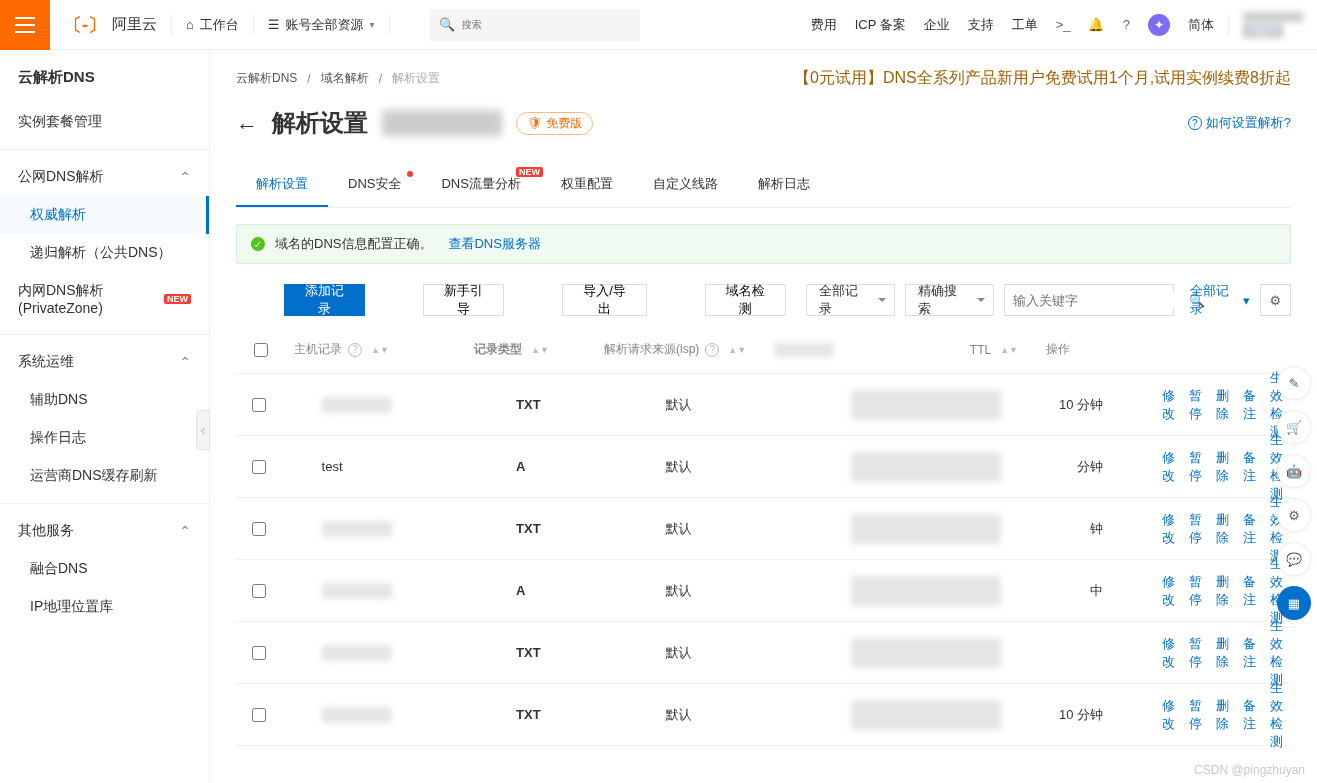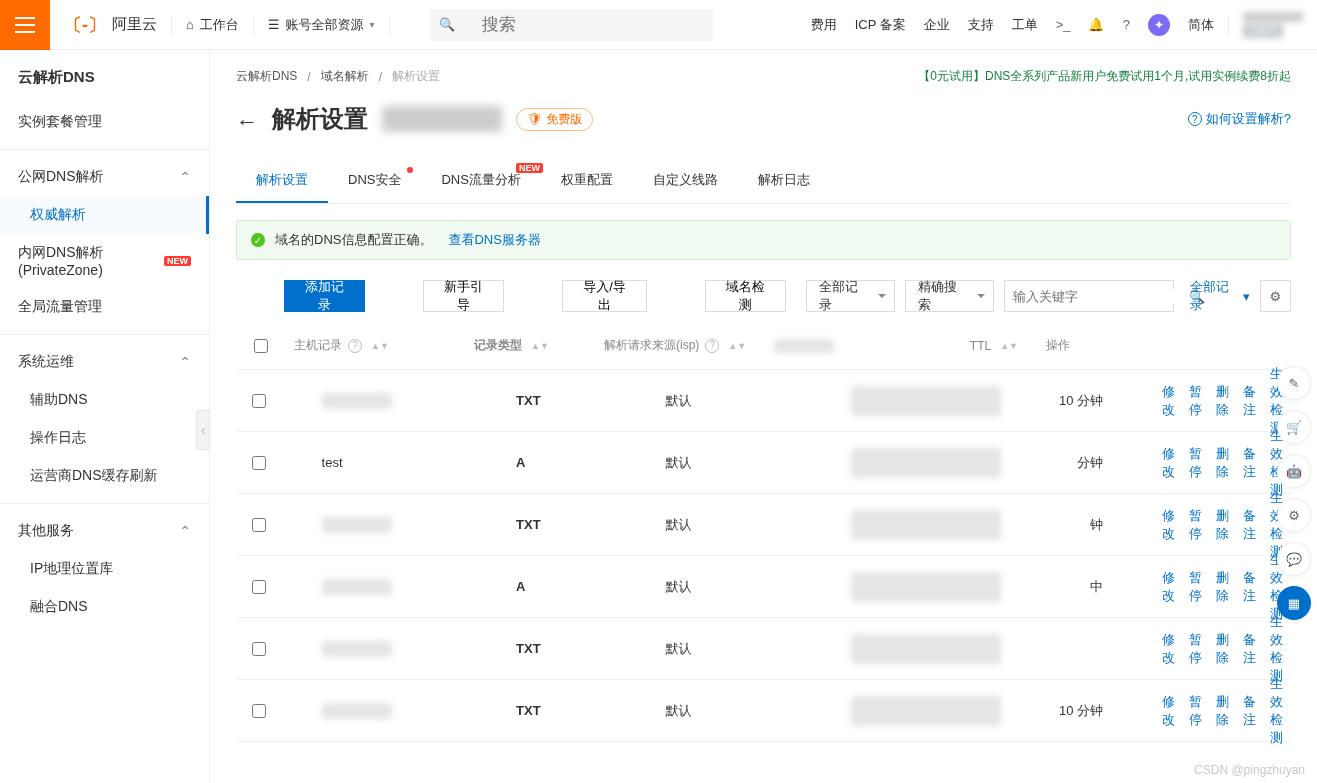--- a/index.html
+++ b/index.html
@@ -6,21 +6,21 @@
   body { font-family: -apple-system, "Microsoft YaHei", sans-serif; font-size: 13px; color: #333; background: #fff; width: 1317px; height: 783px; overflow: hidden; position: relative; }
   
   .topbar { display:flex; align-items:center; height:50px; border-bottom:1px solid #eee; }
   .hamburger { width:50px; height:50px; background:#ff6a00; display:flex; align-items:center; justify-content:center; }
   .hamburger svg { stroke:#fff; }
   .brand { display:flex; align-items:center; gap:6px; padding:0 14px; font-size:15px; color:#333; }
   .brand-logo { color:#ff6a00; font-weight:bold; font-size:18px; }
   .top-link { display:flex; align-items:center; gap:6px; padding:0 14px; color:#333; cursor:pointer; }
   .top-divider { width:1px; height:20px; background:#eee; }
   .searchbox { flex:0 0 210px; margin-left:40px; height:32px; background:#f5f5f5; border-radius:2px; display:flex; align-items:center; padding:0 10px; color:#aaa; gap:6px; }
-  .searchbox input { border:none; background:transparent; outline:none; flex:1; font-size:17px;margin-left:20px; }
+  .searchbox input { border:none; background:transparent; outline:none; flex:1; font-size:10px; }
   .top-spacer { flex:1; }
   .top-right { display:flex; align-items:center; gap:18px; padding-right:14px; }
   .top-right .lnk { color:#333; cursor:pointer; }
   .icon-btn { color:#666; cursor:pointer; display:inline-flex; }
   .purple { width:22px;height:22px;border-radius:50%;background:#7b6ef6;display:inline-flex;align-items:center;justify-content:center;color:#fff;font-size:12px;}
   .account-wrap { padding:0 14px; }
   .account { display:flex; flex-direction:column; align-items:flex-start; line-height:1.2; filter:blur(3px); }
   .account .main { font-size:10px; color:#fff; background:#c2c7cc; padding:1px 5px; border-radius:2px; margin-top:2px;}
   
   .shell { display:flex; height:calc(100% - 50px); }
@@ -29,21 +29,21 @@
   .sb-item { padding:10px 18px; color:#333; cursor:pointer; display:flex; align-items:center; justify-content:space-between; }
   .sb-sub { padding:10px 18px 10px 30px; color:#333; cursor:pointer; }
   .sb-sub.active { color:#0070cc; border-right:3px solid #0070cc; background:#f7fbff; }
   .sb-sep { height:1px; background:#f0f0f0; margin:8px 0; }
   .badge-new { background:#ff3b30; color:#fff; font-size:9px; padding:0 3px; border-radius:2px; margin-left:6px; font-weight:bold;}
   .sidebar-collapse { position:absolute; right:-1px; top:360px; width:14px; height:40px; background:#f3f3f3; border:1px solid #e5e5e5; border-radius:3px 0 0 3px; display:flex;align-items:center;justify-content:center;color:#bbb; cursor:pointer;}
   .main { flex:1; overflow:auto; padding:18px 26px; position:relative; }
   .breadcrumb { color:#888; font-size:12px; display:flex; align-items:center; gap:10px; }
   .breadcrumb .bc { color:#555; cursor:pointer; }
   .breadcrumb .bc.cur { color:#aaa; }
-  .promo { margin-left:auto; color:#15803d; font-size:12px; cursor:pointer; }
+  .promo { margin-left:auto; color:#a16207; font-size:16px; cursor:pointer; }
   .page-head { display:flex; align-items:center; margin-top:18px; gap:14px; }
   .back-arrow { font-size:22px; cursor:pointer; }
   .page-title { font-size:24px; font-weight:600; }
   .domain-blur { width:120px; height:26px; background:#ccc; filter:blur(4px); border-radius:3px; }
   .free-badge { border:1px solid #ffb980; color:#ff6a00; border-radius:20px; padding:2px 10px; font-size:12px; display:inline-flex; align-items:center; gap:4px;}
   .help-link { margin-left:auto; color:#0070cc; display:flex; align-items:center; gap:4px; cursor:pointer; }
   .tabs { display:flex; border-bottom:1px solid #eee; margin-top:24px; }
   .tab { padding:12px 20px; cursor:pointer; position:relative; color:#333; }
   .tab.active { color:#0070cc; border-bottom:2px solid #0070cc; font-weight:500; }
   .tab .dot { position:absolute; top:8px; right:8px; width:6px;height:6px;background:#ff3b30;border-radius:50%; }
@@ -142,42 +142,40 @@
     <div class="sb-title">云解析DNS</div>
     <div class="sb-item">
         <span>实例套餐管理</span>
       </div>
     <div class="sb-sep"></div>
     <div class="sb-item">
         <span>公网DNS解析</span>
         <span style="color:#888;">⌃</span>
       </div>
     <div class="sb-sub active">权威解析</div>
+    <div class="sb-sub">递归解析（公共DNS）</div>
     <div class="sb-item">
         <span>内网DNS解析 (PrivateZone)</span>
         <span class="badge-new">NEW</span>
-      </div>
-    <div class="sb-item">
-        <span>全局流量管理</span>
       </div>
     <div class="sb-sep"></div>
     <div class="sb-item">
         <span>系统运维</span>
         <span style="color:#888;">⌃</span>
       </div>
     <div class="sb-sub">辅助DNS</div>
     <div class="sb-sub">操作日志</div>
     <div class="sb-sub">运营商DNS缓存刷新</div>
     <div class="sb-sep"></div>
     <div class="sb-item">
         <span>其他服务</span>
         <span style="color:#888;">⌃</span>
       </div>
+    <div class="sb-sub">融合DNS</div>
     <div class="sb-sub">IP地理位置库</div>
-    <div class="sb-sub">融合DNS</div>
     <div class="sidebar-collapse">
         <span>‹</span>
       </div>
   </div>
 
   <div class="main">
     <div class="breadcrumb">
       <span class="bc">云解析DNS</span> /
       <span class="bc">域名解析</span> /
       <span class="bc cur">解析设置</span>

